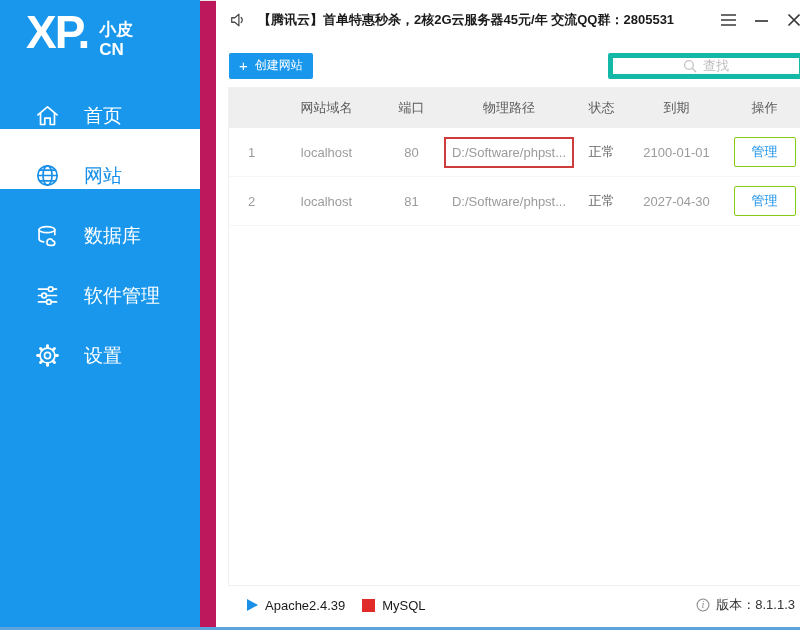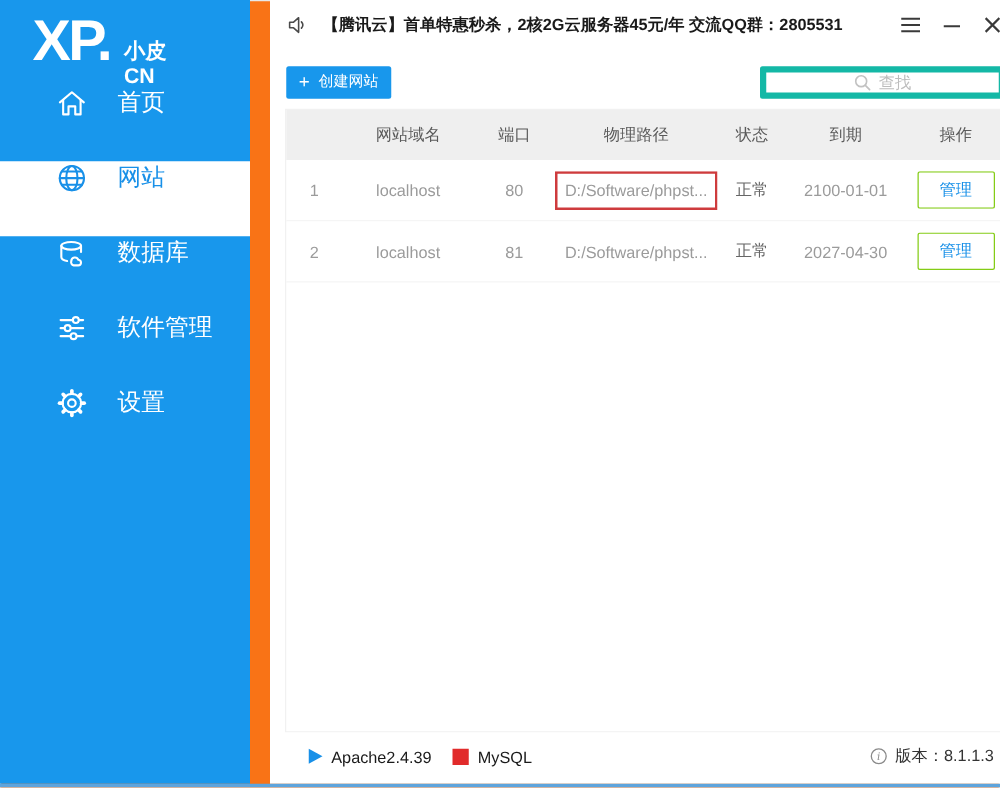--- a/index.html
+++ b/index.html
@@ -1,27 +1,27 @@
 <!DOCTYPE html>
 <html><head>
 <meta charset="utf-8">
 <style>
   * { margin:0; padding:0; box-sizing:border-box; }
   html,body { width:800px; height:630px; font-family:"Liberation Sans","DejaVu Sans",sans-serif; }
-  .window { position:relative; width:800px; height:630px; background:#f97316; overflow:hidden;
+  .window { position:relative; width:800px; height:630px; background:#be185d; overflow:hidden;
             box-shadow: inset -1px 1px 0 #e8e8e8, inset 1px 0 0 #f0f0f0; }
   .bottom-strip { position:absolute; left:0; bottom:0; width:100%; height:3px; background:#5EA4DC; z-index:9; }
 
   
   .sidebar { position:absolute; left:0; top:0; width:200px; height:627px; background:#1897EC; }
   .logo { display:flex; align-items:flex-start; padding:8px 0 0 26px; color:#fff; }
   .logo-main { font-size:46px; font-weight:bold; line-height:1.05; letter-spacing:-2px; }
-  .logo-sub { margin-left:11px; margin-top:23px; font-size:17px; font-weight:bold; line-height:1.15; display:flex; flex-direction:column; }
+  .logo-sub { margin-left:11px; margin-top:12px; font-size:17px; font-weight:bold; line-height:1.15; display:flex; flex-direction:column; }
   .menu { position:absolute; top:69px; left:0; width:200px; }
-  .menu-item { height:60px; display:flex; align-items:flex-start; padding-left:44px; color:#fff; font-size:19px; cursor:pointer; }
+  .menu-item { height:60px; display:flex; align-items:flex-end; padding-left:34px; color:#fff; font-size:19px; cursor:pointer; }
   .menu-item .mi-icon { width:27px; height:27px; margin-right:23px; display:flex; align-items:center; justify-content:center; }
   .menu-item.active { background:#fff; color:#1890E8; }
   .mi-icon svg { width:100%; height:100%; }
 
   
   .main { position:absolute; left:216px; top:0; width:600px; height:627px; background:#fff; }
 
   .titlebar { height:40px; display:flex; align-items:center; }
   .speaker { margin-left:13px; display:flex; }
   .announcement { margin-left:11px; font-size:13px; font-weight:bold; color:#1a1a1a; white-space:nowrap; }

